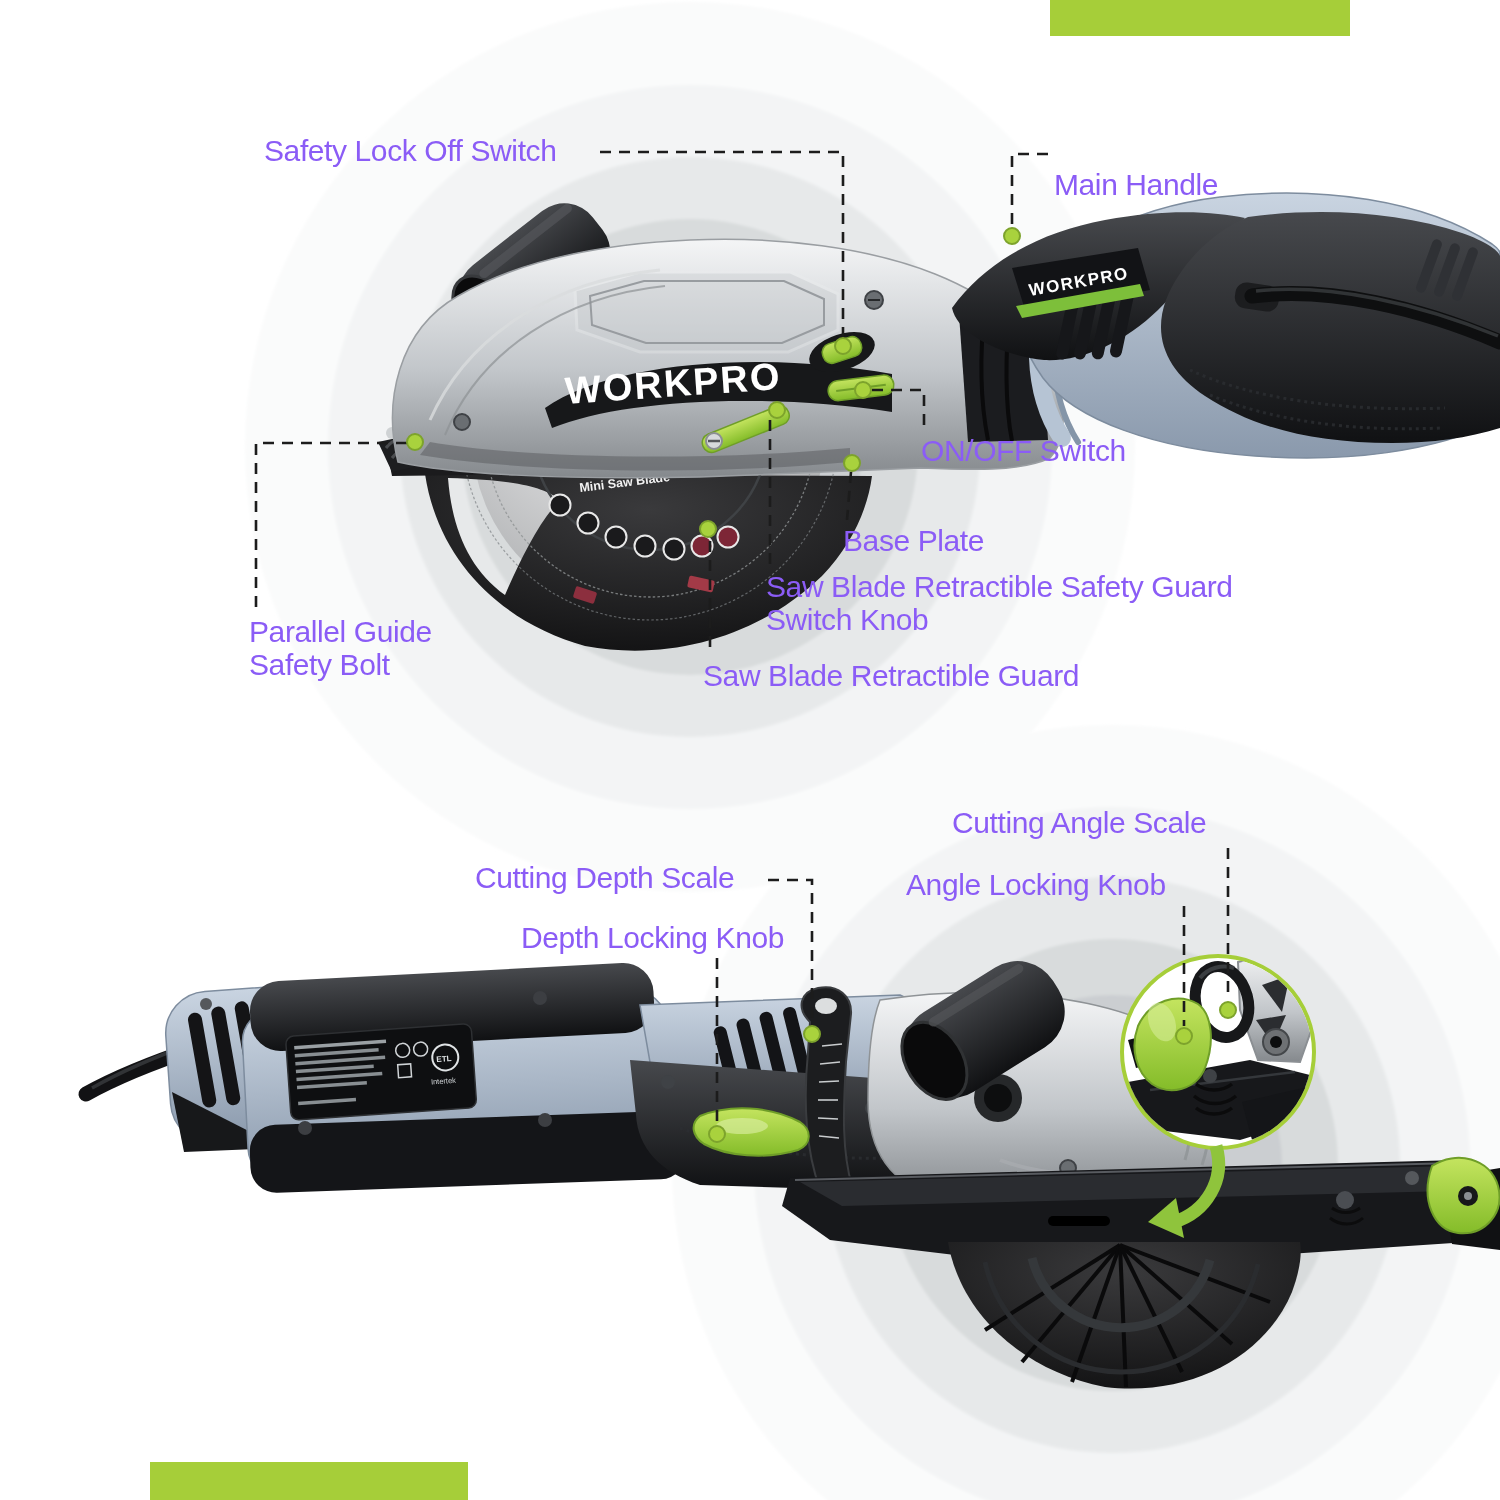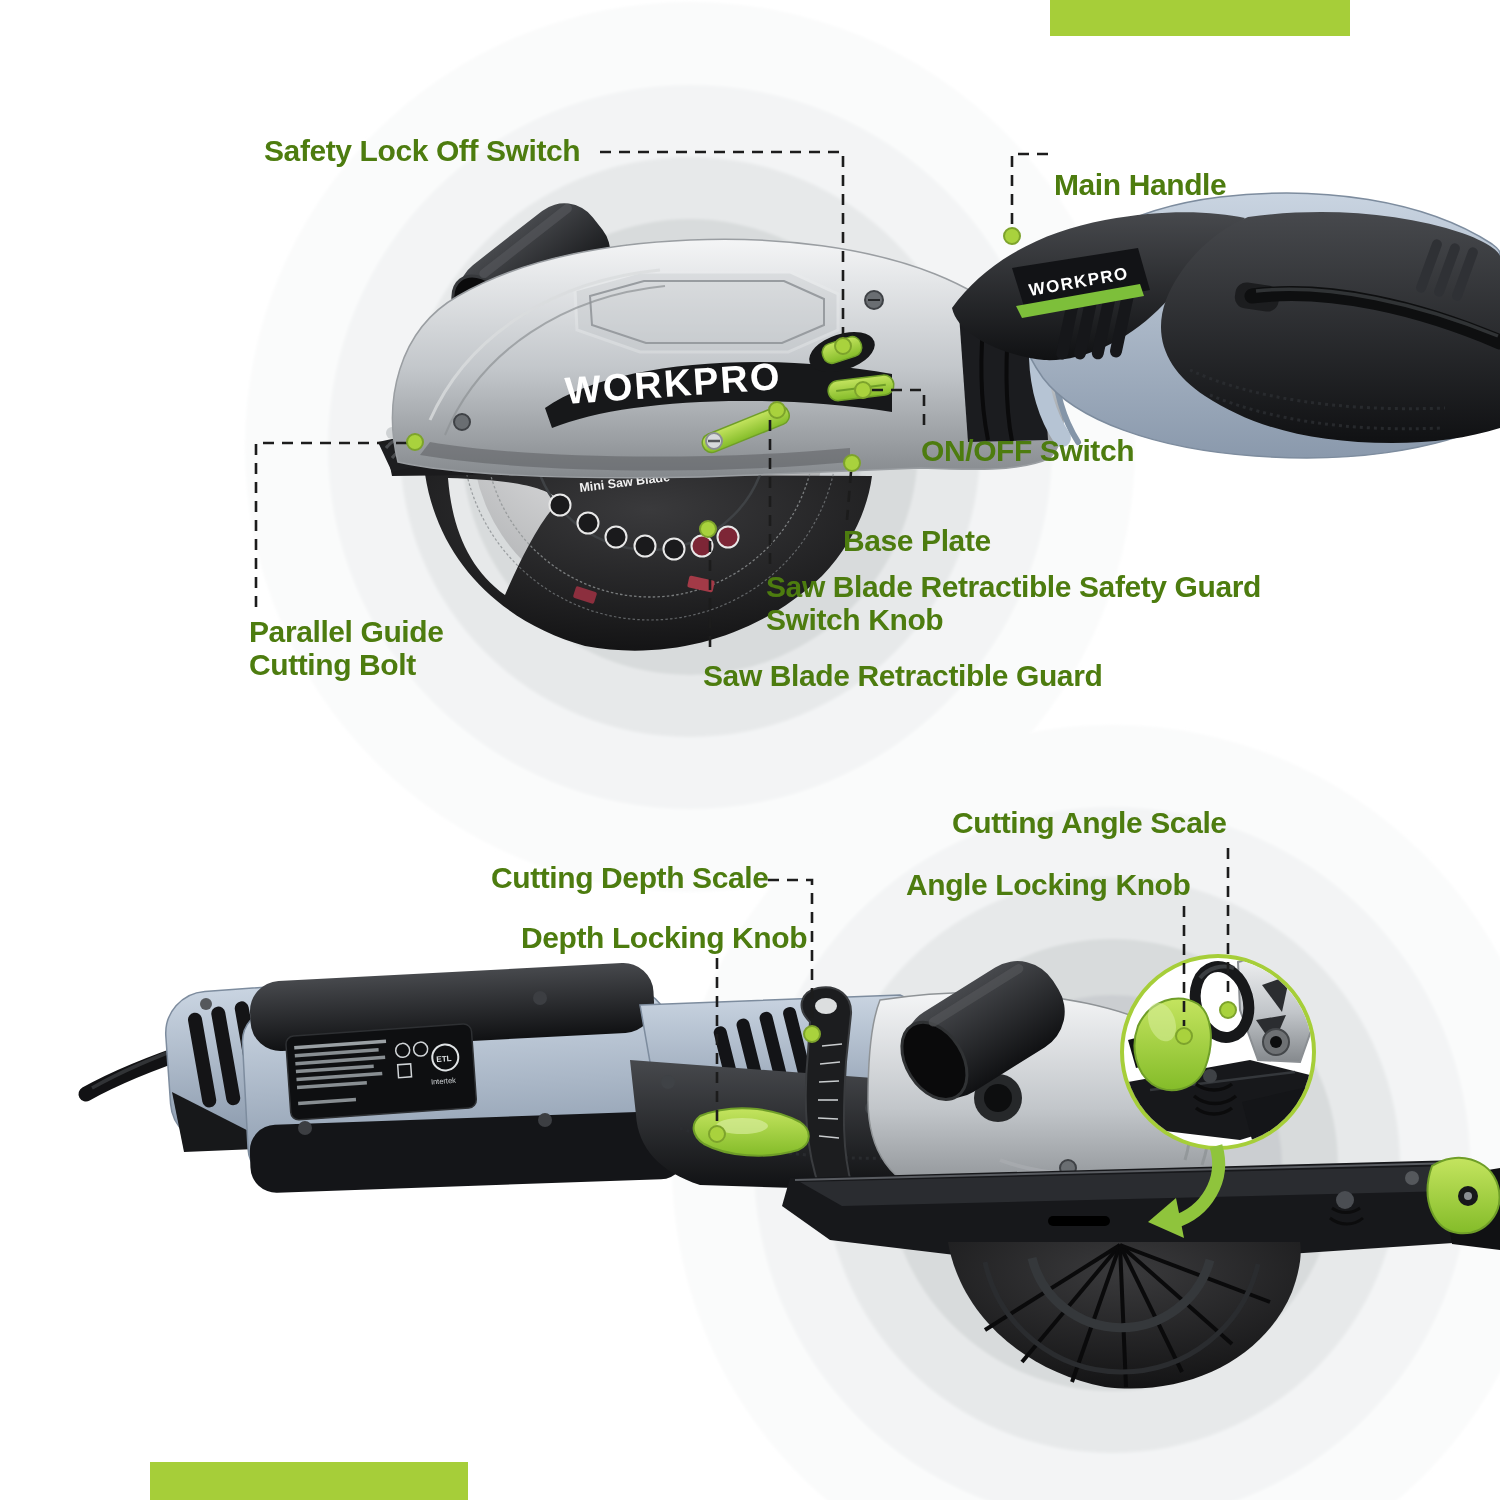--- a/index.html
+++ b/index.html
@@ -1,30 +1,30 @@
 <!DOCTYPE html>
 <html><head>
 <meta charset="utf-8">
 <style>
   html,body{margin:0;padding:0;background:#fff;}
   #canvas{position:relative;width:1500px;height:1500px;background:#ffffff;overflow:hidden;
           font-family:"Liberation Sans", sans-serif;}
   #scene{position:absolute;left:0;top:0;}
-  .lbl{position:absolute;font-weight:700;font-size:30px;line-height:33px;color:#4d7c0f;
+  .lbl{position:absolute;font-weight:400;font-size:30px;line-height:33px;color:#8b5cf6;
        letter-spacing:-0.4px;white-space:nowrap;}
   
   .lbl-safety{left:264px;top:134px;}
   .lbl-mainhandle{left:1054px;top:136px;margin-top:32px;}
   .lbl-onoff{left:921px;top:434px;}
   .lbl-baseplate{left:843px;top:524px;}
   .lbl-guardknob{left:766px;top:570px;}
   .lbl-retractguard{left:703px;top:659px;}
   .lbl-parallel{left:249px;top:615px;}
   .lbl-cutangle{left:952px;top:806px;text-align:center;}
-  .lbl-cutdepth{left:491px;top:861px;}
+  .lbl-cutdepth{left:475px;top:861px;}
   .lbl-anglelock{left:906px;top:868px;}
   .lbl-depthlock{left:521px;top:921px;}
 </style>
 </head>
 <body>
 
 <div id="canvas">
 
 <svg id="scene" width="1500" height="1500" viewBox="0 0 1500 1500">
   <defs>
@@ -424,20 +424,20 @@
 <div class="lbl lbl-mainhandle">Main Handle</div>
 <div class="lbl lbl-onoff">ON/OFF Switch</div>
 <div class="lbl lbl-baseplate">Base Plate</div>
 <div class="lbl lbl-guardknob">
   <span style="display:block">Saw Blade Retractible Safety Guard</span>
   <span style="display:block">Switch Knob</span>
 </div>
 <div class="lbl lbl-retractguard">Saw Blade Retractible Guard</div>
 <div class="lbl lbl-parallel">
   <span style="display:block">Parallel Guide</span>
-  <span style="display:block">Cutting Bolt</span>
+  <span style="display:block">Safety Bolt</span>
 </div>
 <div class="lbl lbl-cutangle">Cutting Angle Scale</div>
 <div class="lbl lbl-cutdepth">Cutting Depth Scale</div>
 <div class="lbl lbl-anglelock">Angle Locking Knob</div>
 <div class="lbl lbl-depthlock">Depth Locking Knob</div>
 
 </div>
 
 </body></html>

